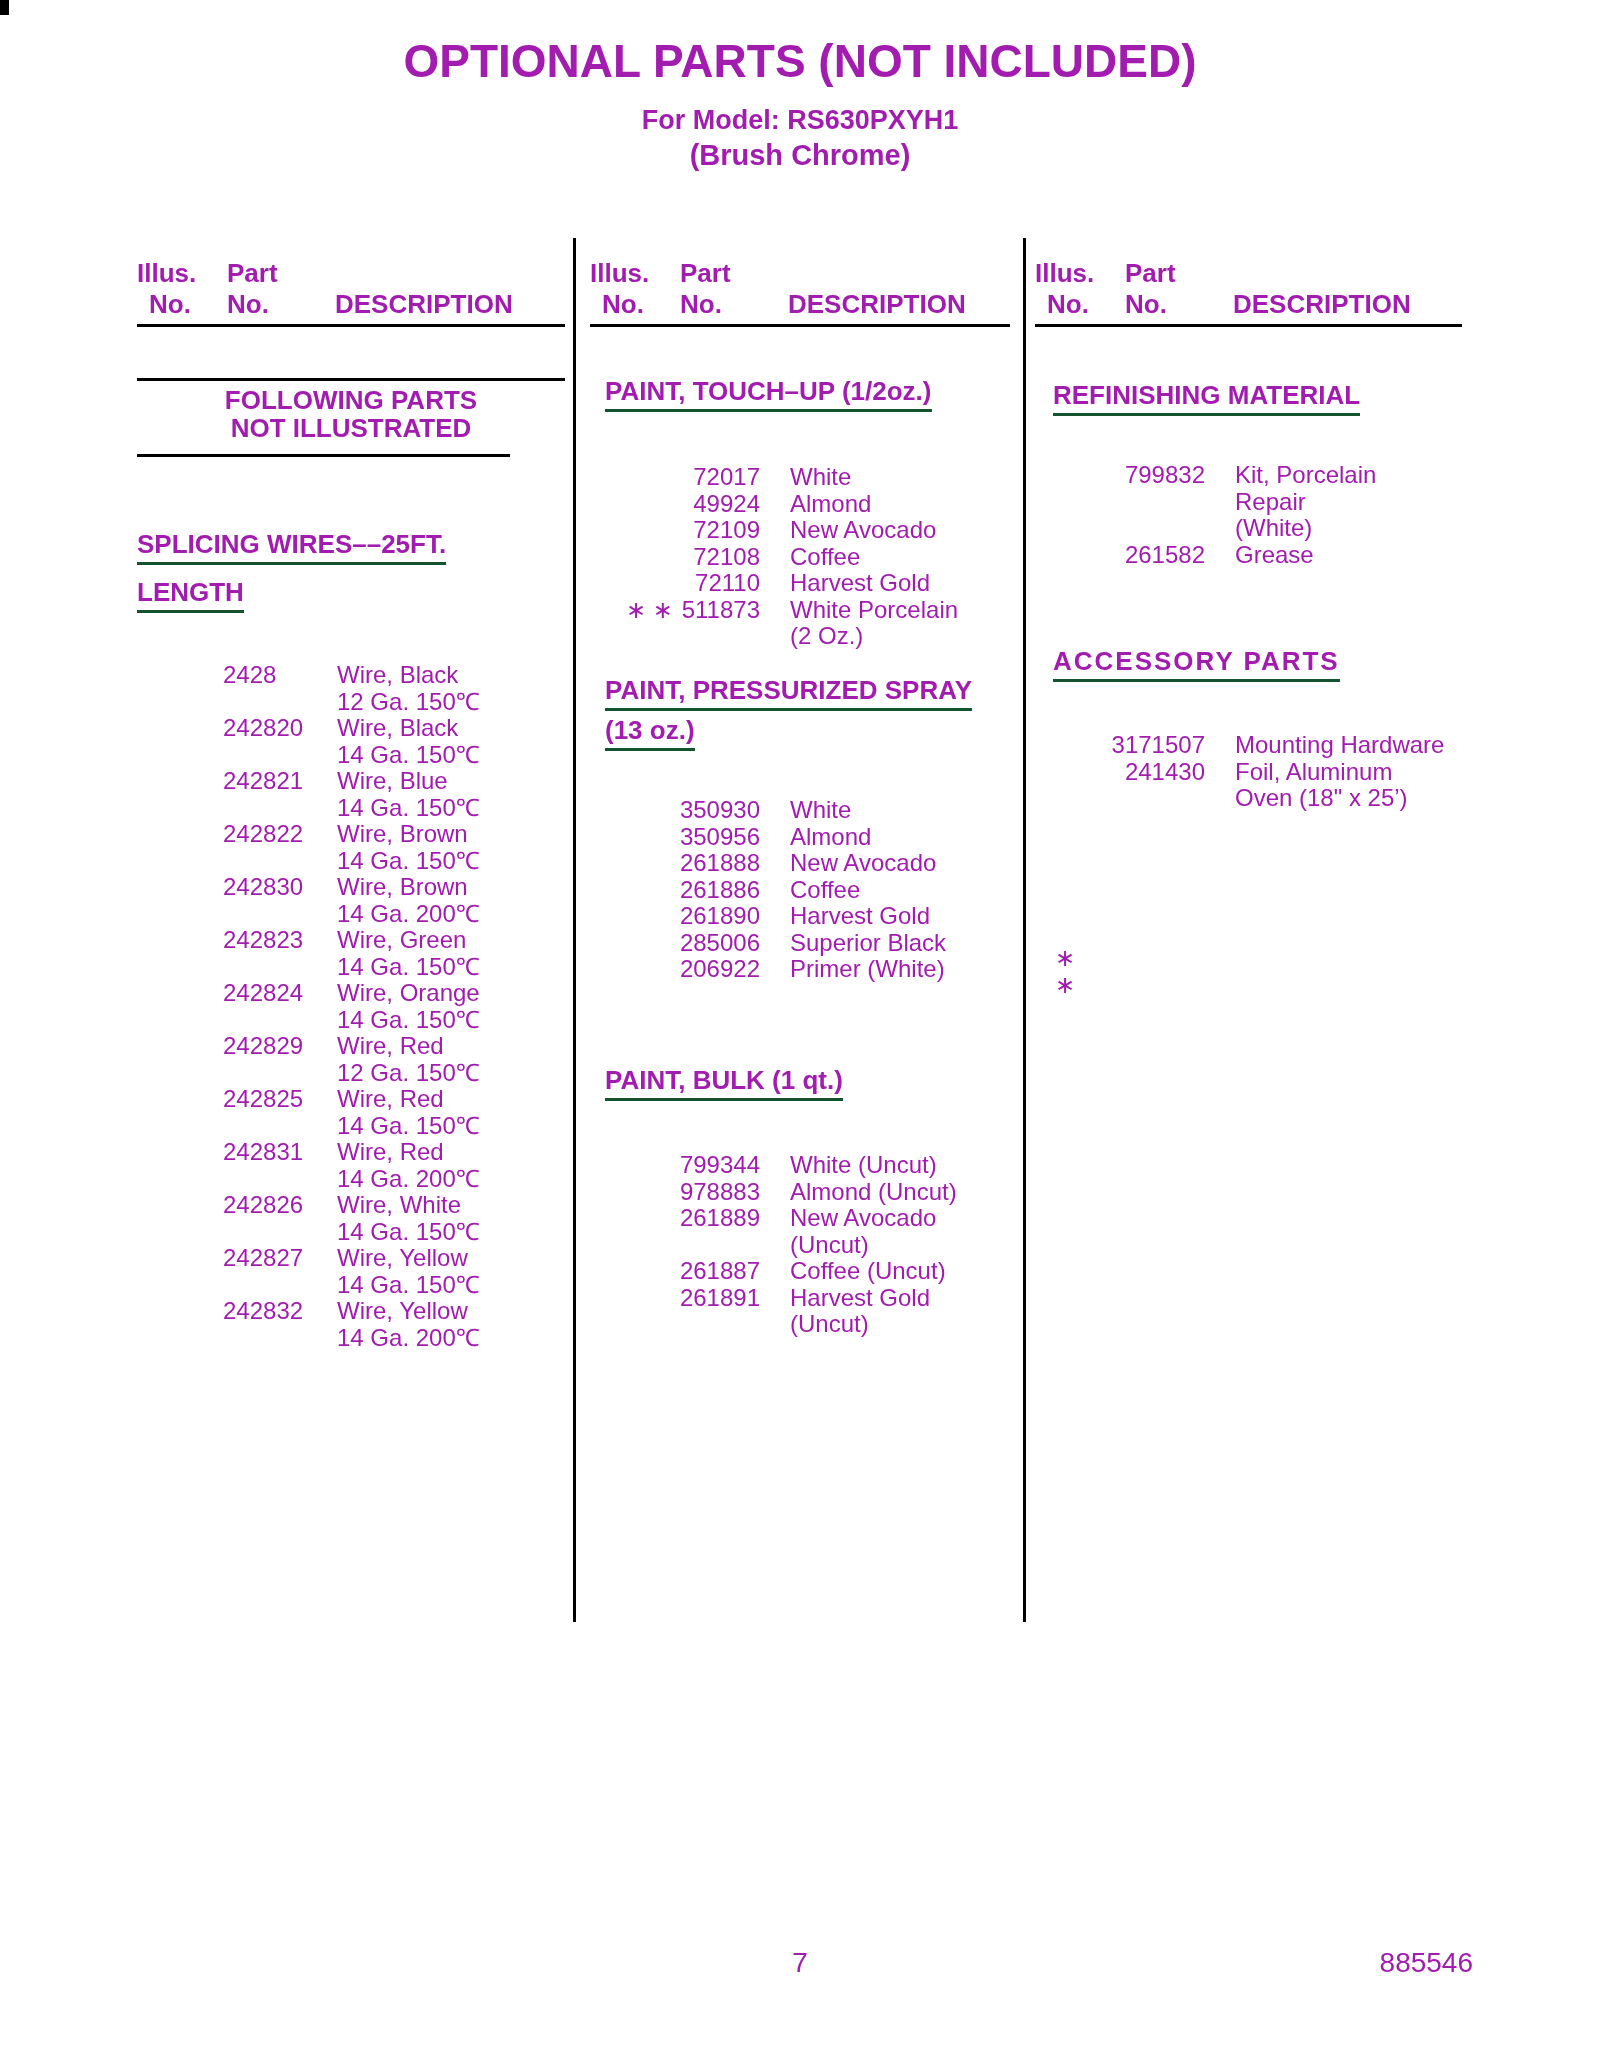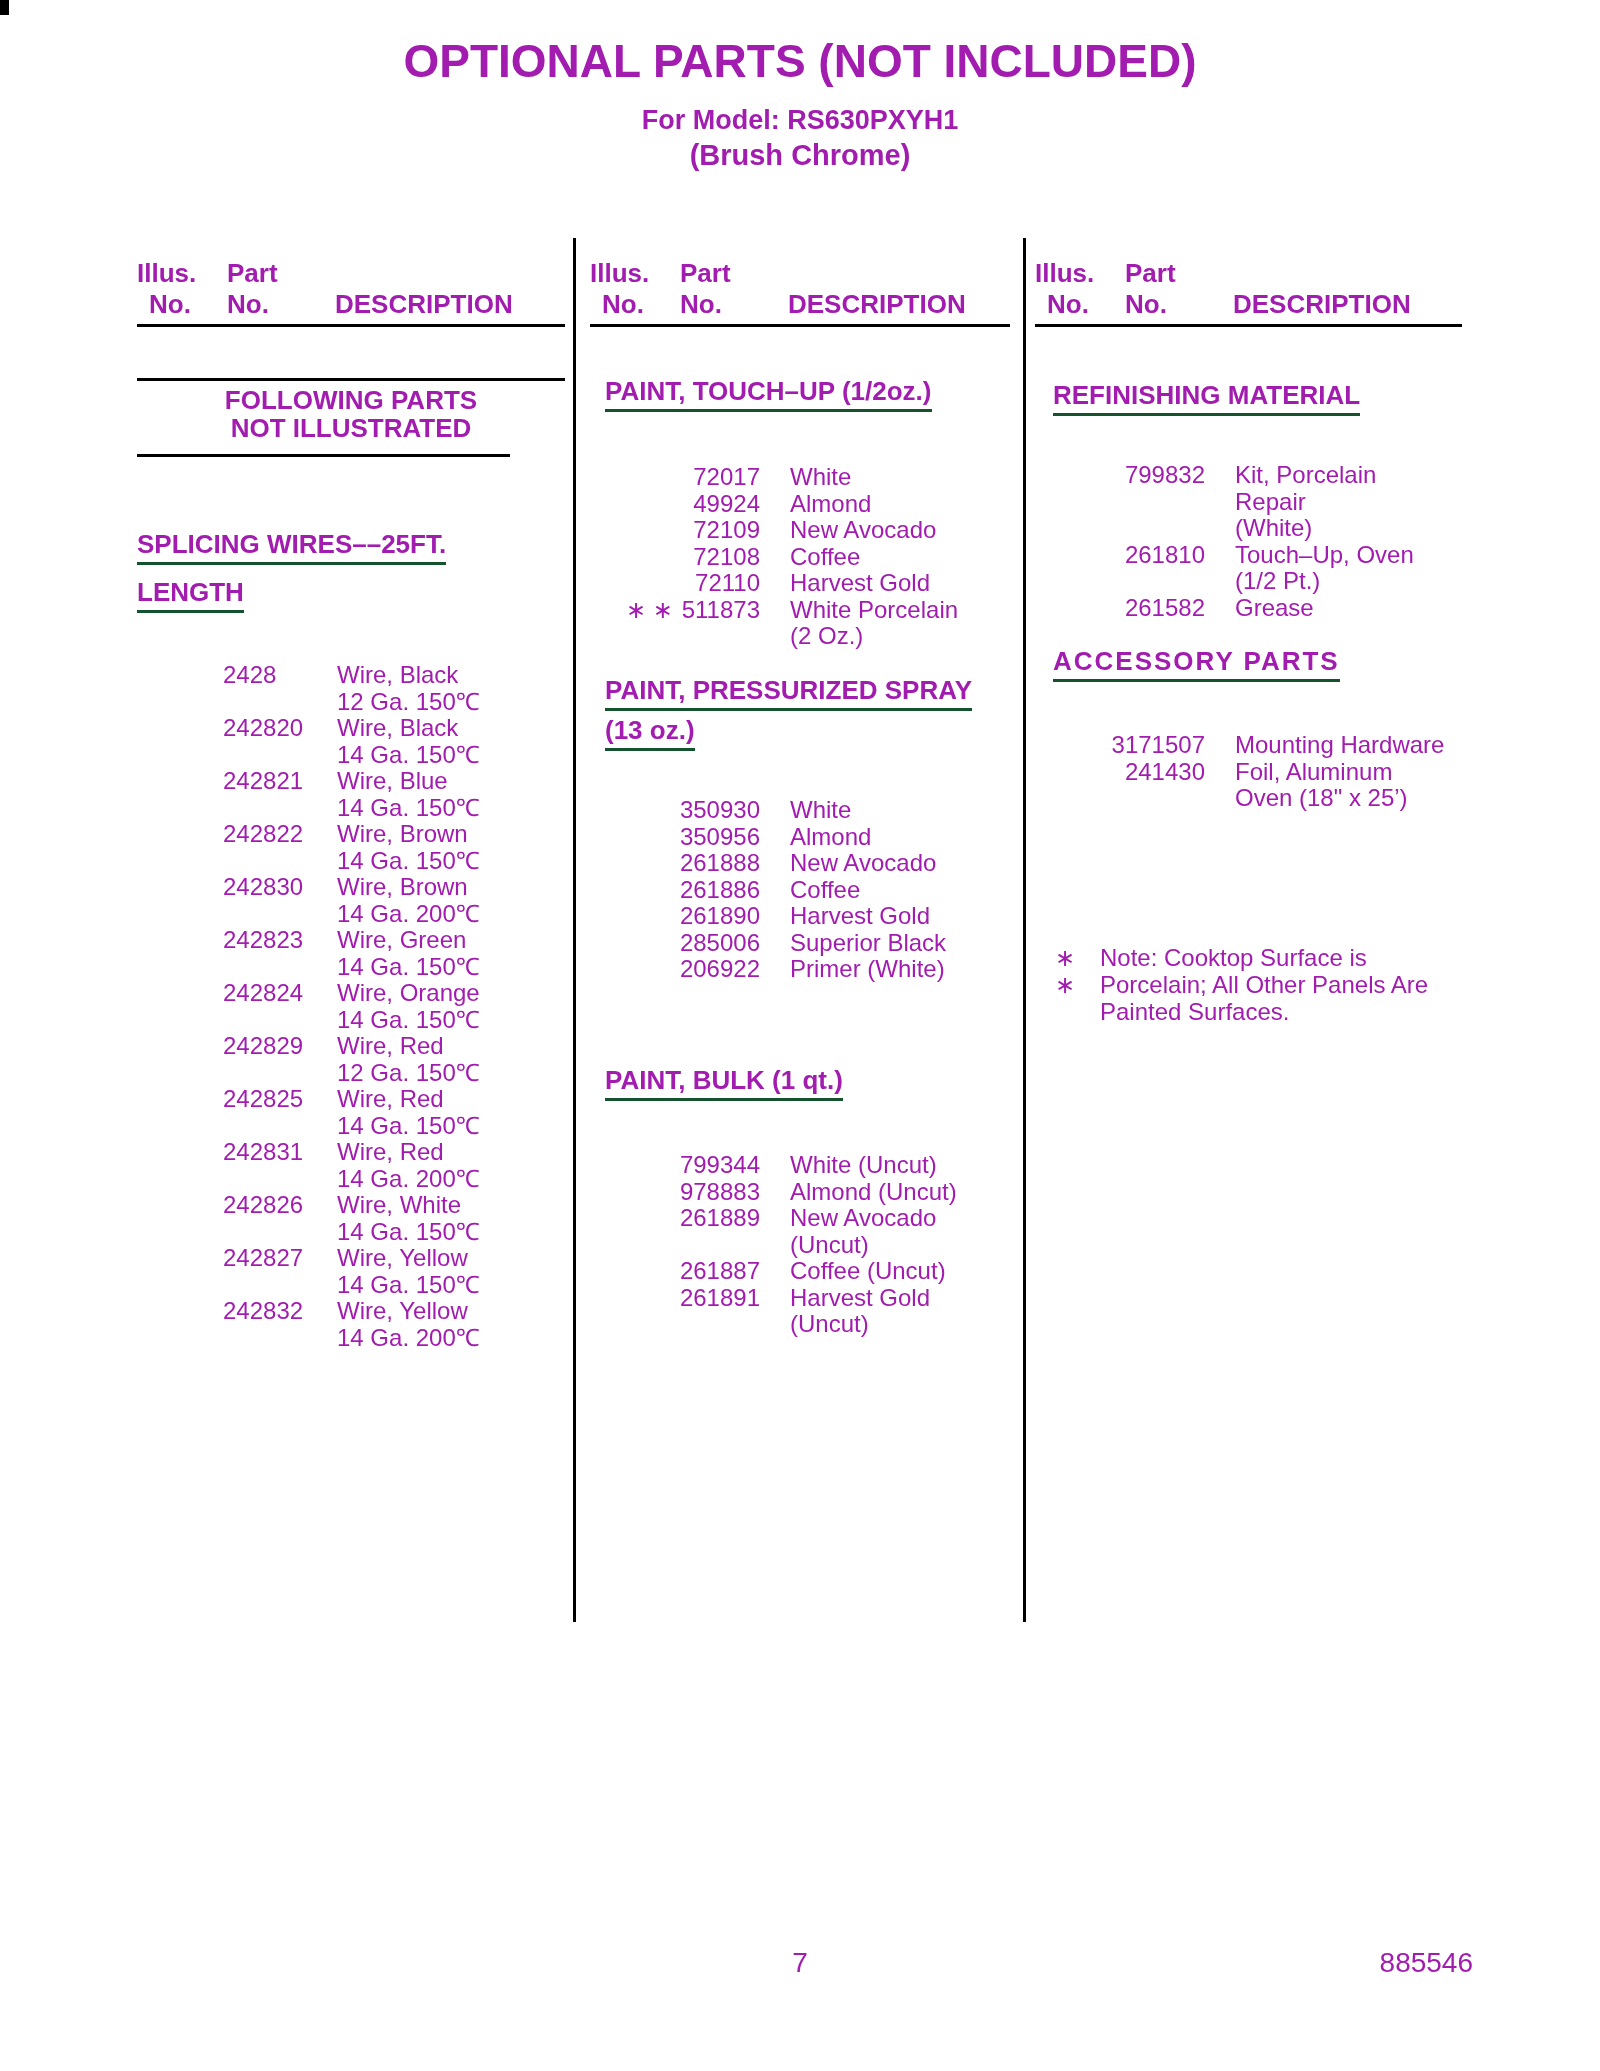--- a/index.html
+++ b/index.html
@@ -343,27 +343,20 @@
   <div class="abs plist" style="left:1035px; top:462px; width:427px">
       <div class="prow">
         <span class="pnum">799832</span>
         <span class="pdesc">
           <div>Kit, Porcelain</div>
           <div>Repair</div>
           <div>(White)</div>
         </span>
       </div>
       <div class="prow">
-        <span class="pnum">261810</span>
-        <span class="pdesc">
-          <div>Touch–Up, Oven</div>
-          <div>(1/2 Pt.)</div>
-        </span>
-      </div>
-      <div class="prow">
         <span class="pnum">261582</span>
         <span class="pdesc">
           <div>Grease</div>
         </span>
       </div>
     </div>
 
   <div class="abs sheading ls2" style="left:1053px; top:646px">
     <span class="hl">ACCESSORY PARTS</span>
   </div>
@@ -378,23 +371,18 @@
         <span class="pnum">241430</span>
         <span class="pdesc">
           <div>Foil, Aluminum</div>
           <div>Oven (18" x 25’)</div>
         </span>
       </div>
     </div>
 
   <div class="abs note" style="left:1035px; top:944px; width:440px">
     <div class="note-pfx">∗ ∗</div>
-    <div>
-      <div>Note: Cooktop Surface is</div>
-      <div>Porcelain; All Other Panels Are</div>
-      <div>Painted Surfaces.</div>
-    </div>
   </div>
 
   <div class="abs page-num">7</div>
   <div class="abs doc-num">885546</div>
 
 </div>
 
 </body></html>

